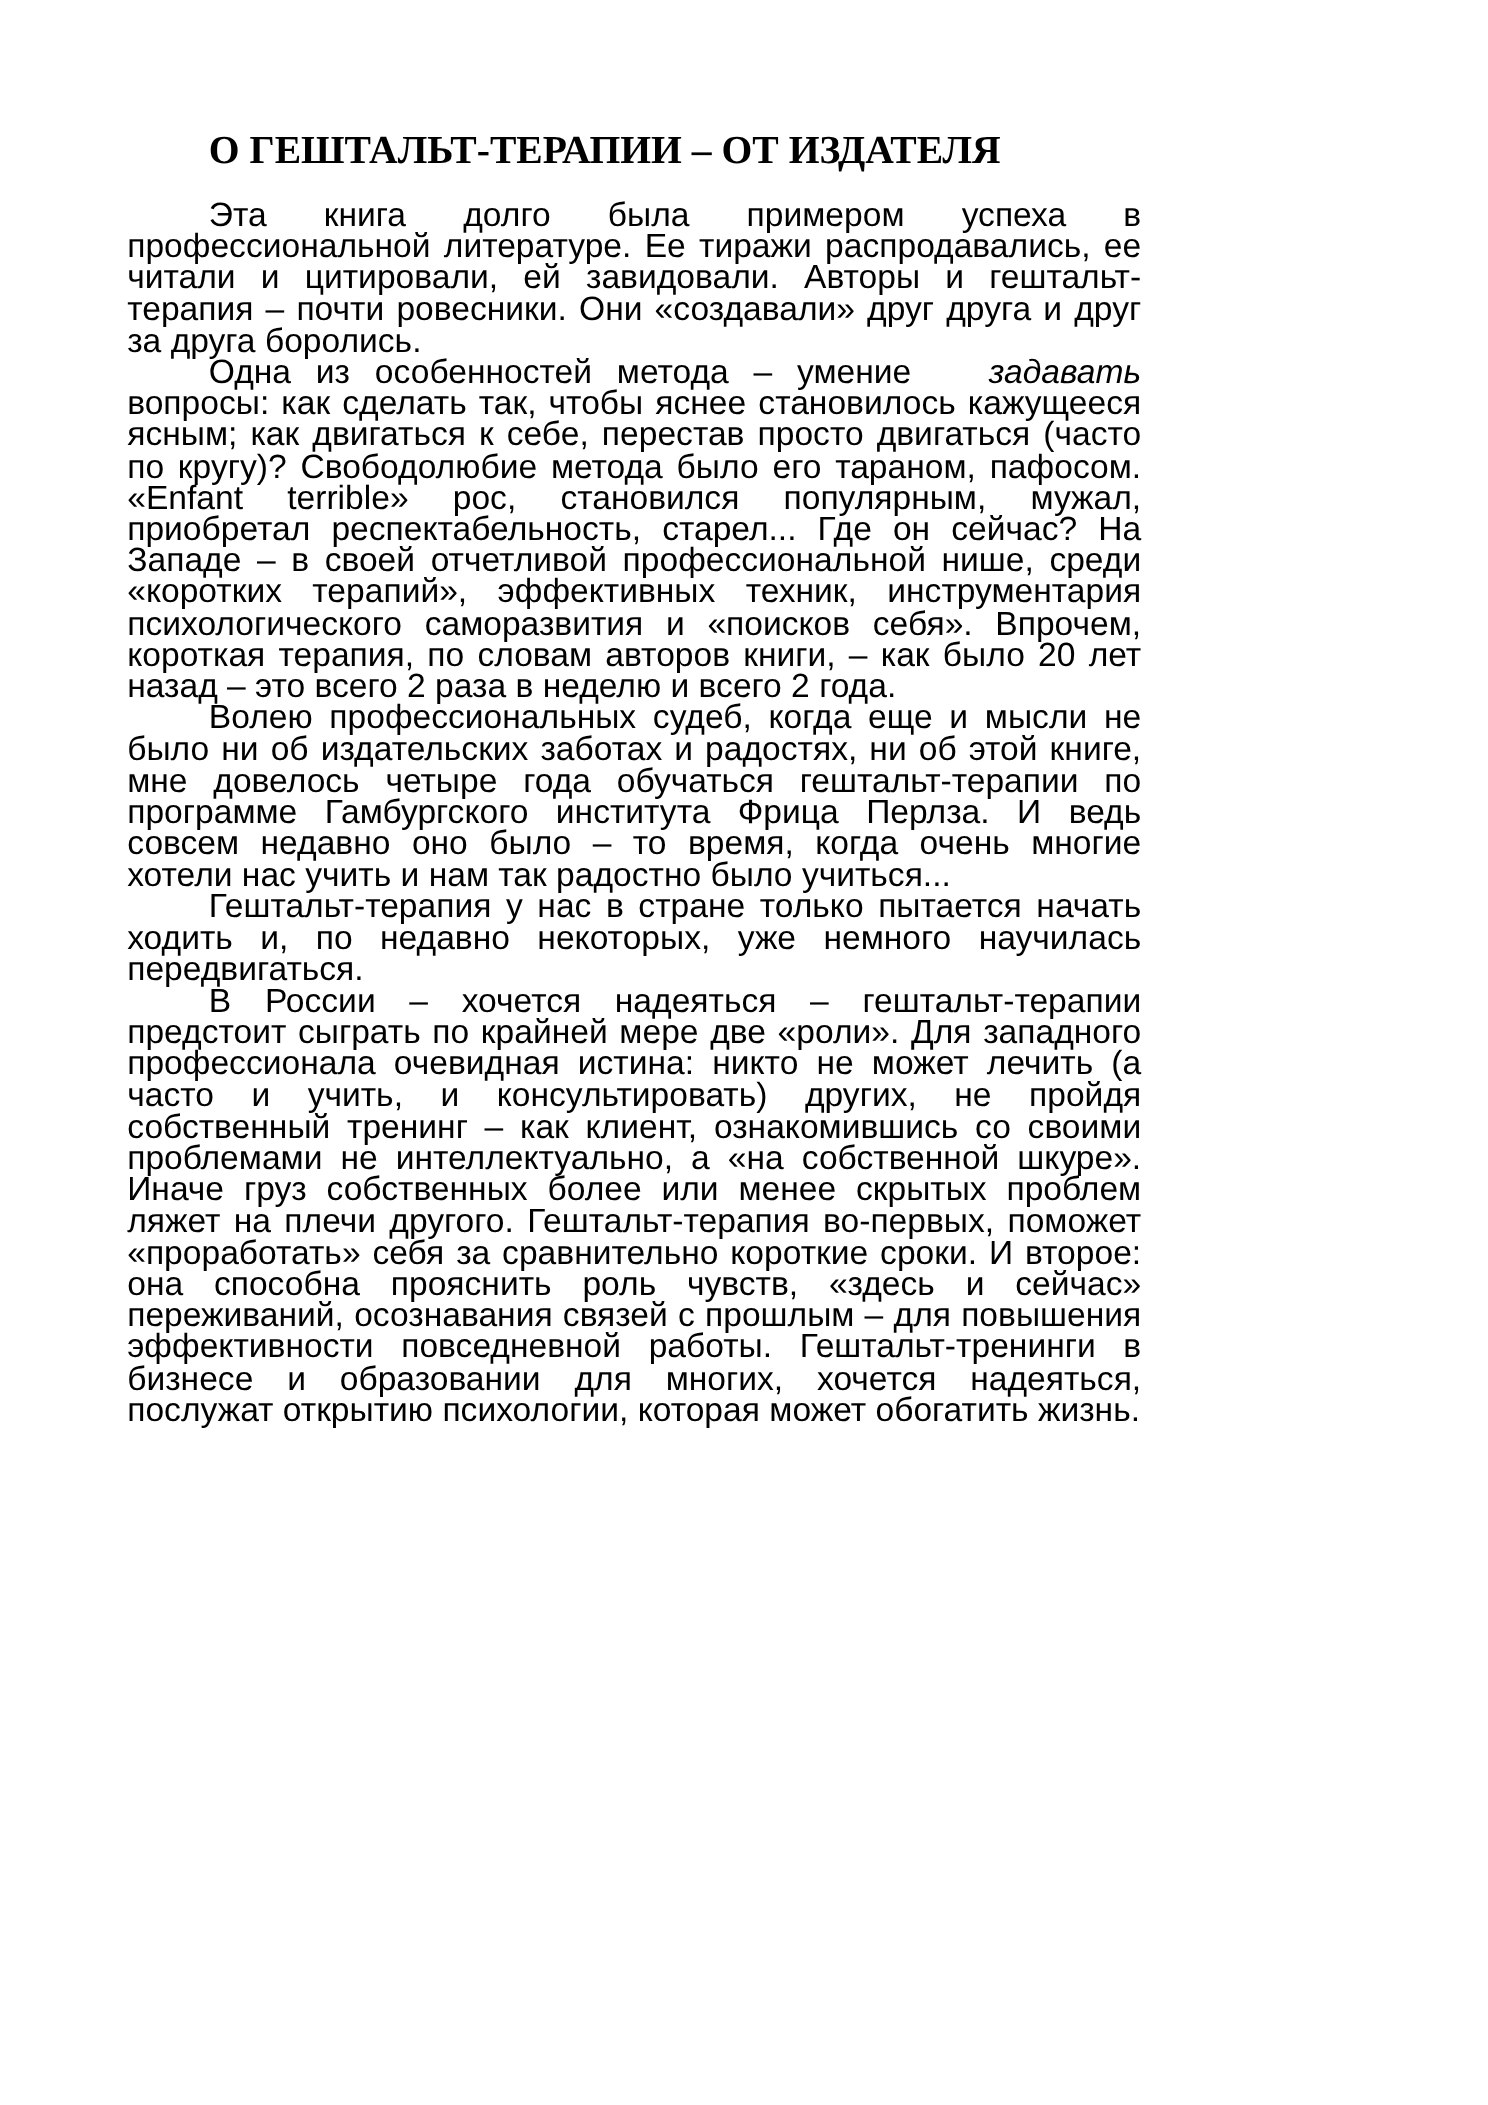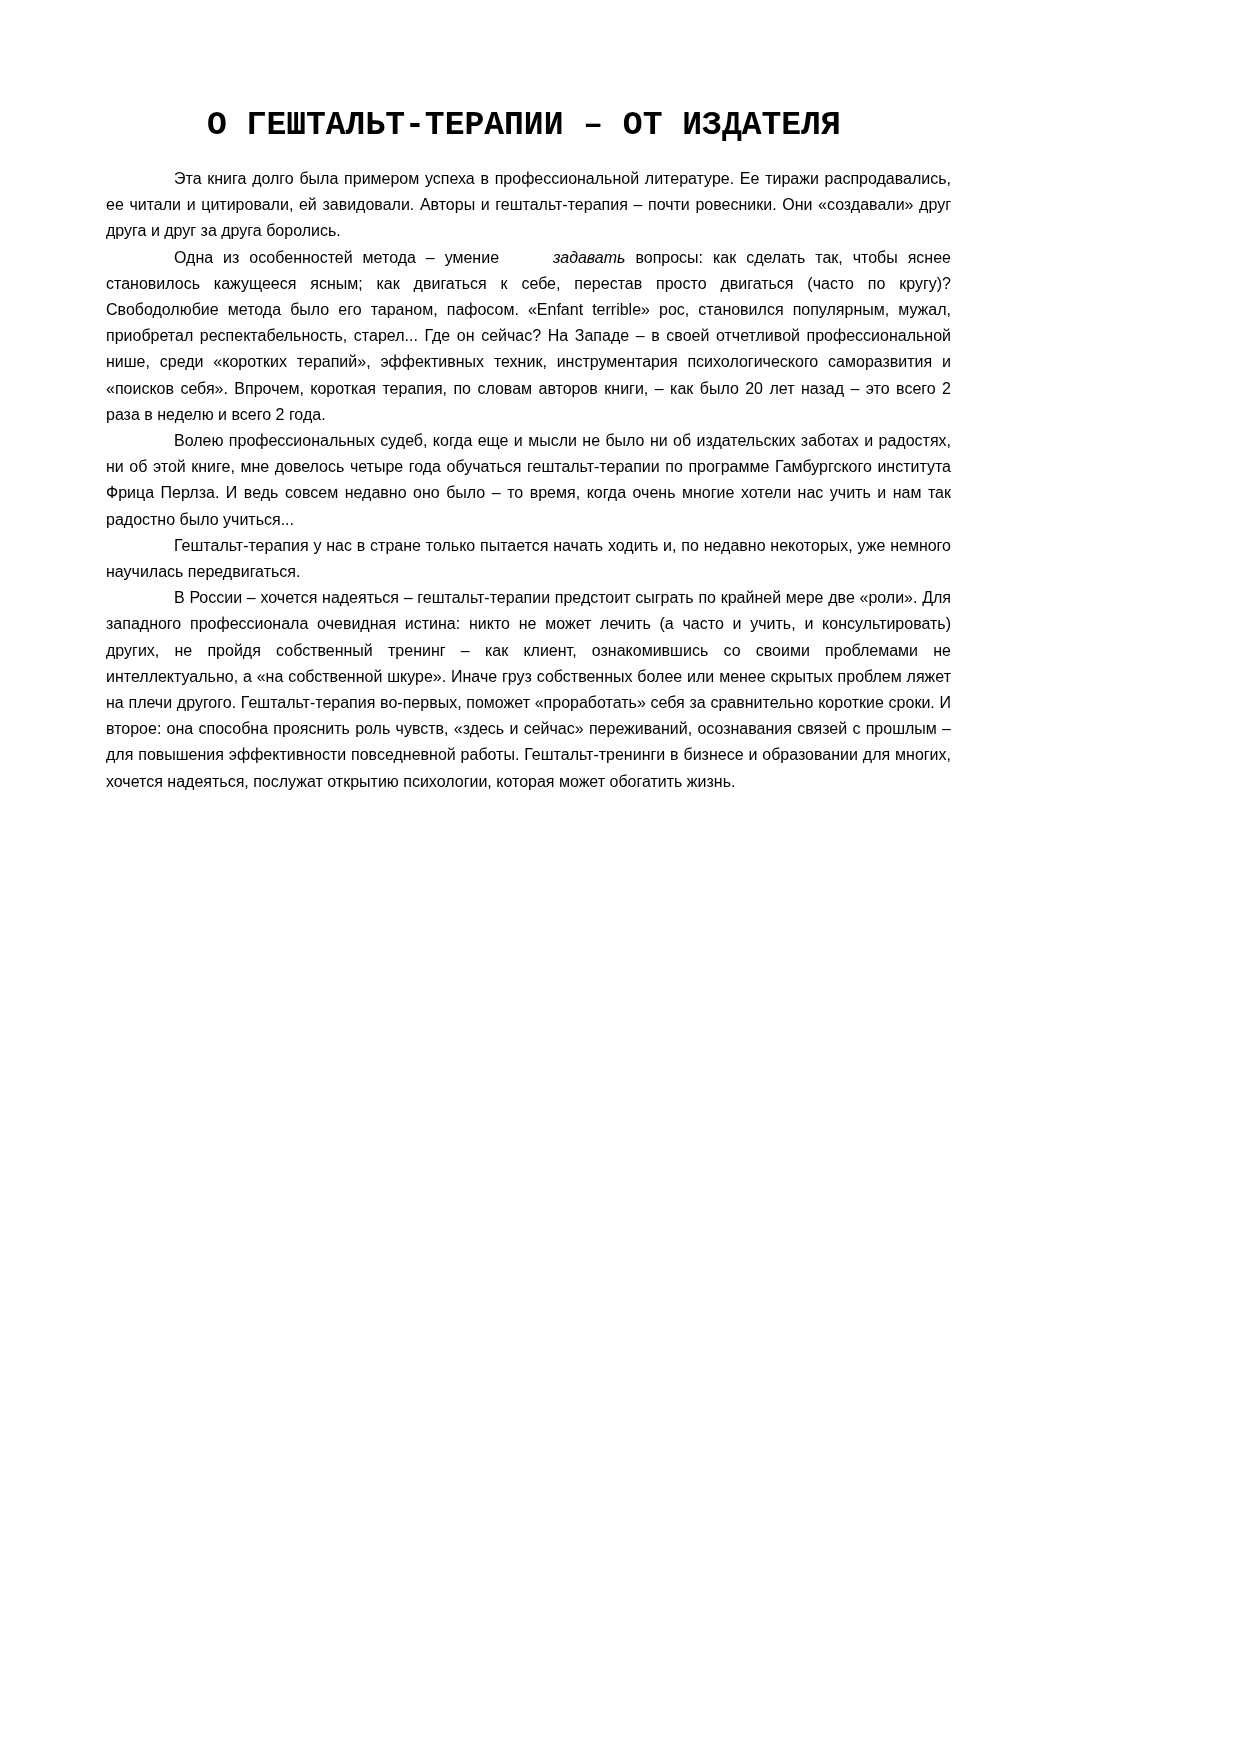--- a/index.html
+++ b/index.html
@@ -15,30 +15,30 @@
       color: #000000;
       font-family: "Liberation Sans", sans-serif;
     }
     .page {
       position: absolute;
       left: 106px;
       top: 106px;
       width: 845px;
     }
     .title {
-      font-family: Liberation Mono, monospace;
+      font-family: Liberation Serif, serif;
       font-weight: bold;
       font-size: 33px;
       line-height: 40px;
-      margin: 0 0 20px 101px;
+      margin: 0 0 20px 68px;
       letter-spacing: 0px;
       white-space: nowrap;
     }
     .body-text {
-      font-size: 16px;
+      font-size: 28px;
       line-height: 26.2px;
       text-align: justify;
     }
     .para {
       margin: 0;
       text-indent: 68px;
       text-align: justify;
     }
     .signature {
       margin-top: 26px;

